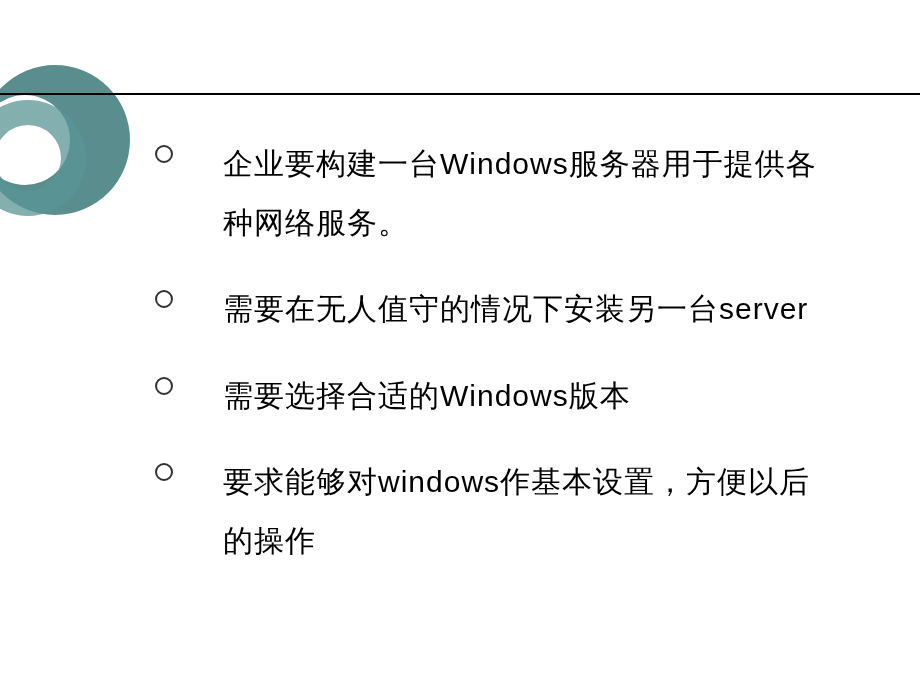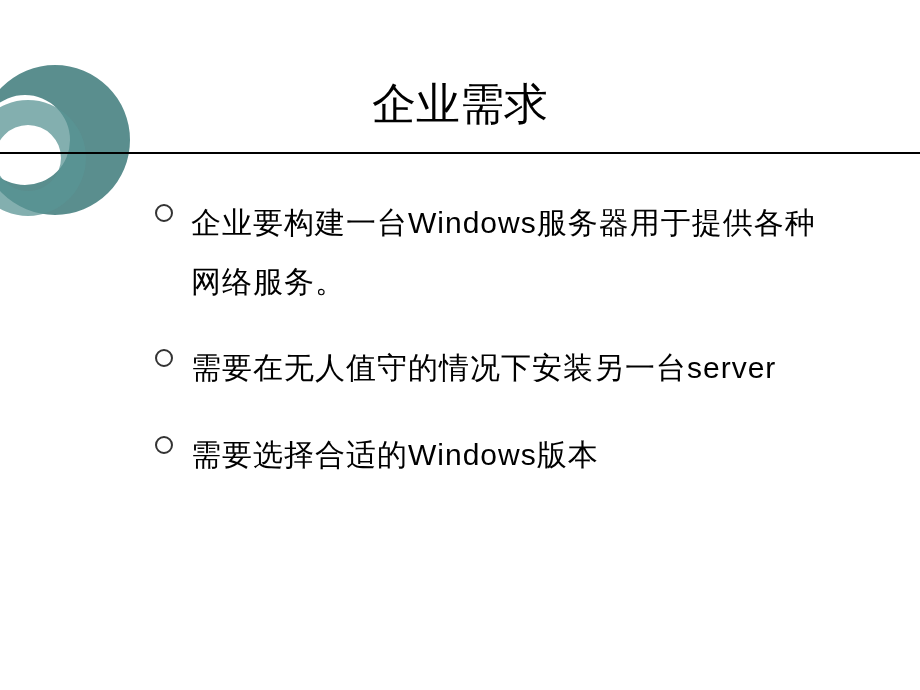--- a/index.html
+++ b/index.html
@@ -50,20 +50,21 @@
     .content {
       position: relative;
       z-index: 2;
       padding: 40px 80px 0 155px;
     }
     
     .bullet-item {
       display: flex;
       align-items: flex-start;
       margin-bottom: 28px;
+      gap: 32px;
     }
     
     .bullet-icon {
       flex-shrink: 0;
       width: 18px;
       height: 18px;
       border: 2.5px solid #333;
       border-radius: 50%;
       margin-top: 10px;
       margin-right: 18px;
@@ -89,30 +90,33 @@
       </clipPath>
     </defs>
     <g clip-path="url(#leftClip)">
       <path d="M -20,90 A 75,75 0 0,1 130,90 A 75,75 0 0,1 -20,90 Z M -20,90 A 45,45 0 0,0 70,90 A 45,45 0 0,0 -20,90 Z" fill="#3d7a7a" opacity="0.85" fill-rule="evenodd"></path>
       <path d="M 28,50 A 58,58 0 0,1 28,166 A 58,58 0 0,1 28,50 Z M 28,75 A 33,33 0 0,0 28,141 A 33,33 0 0,0 28,75 Z" fill="#5a9494" opacity="0.75" fill-rule="evenodd"></path>
     </g>
   </svg>
 </div>
 
 <div class="title-container">
-  <h1 class="title">企业需求</h1>
   <div class="title-underline"></div>
 </div>
 
 <div class="content">
   <div class="bullet-item">
     <span class="bullet-icon"></span>
     <span class="bullet-text">企业要构建一台Windows服务器用于提供各种网络服务。</span>
   </div>
   <div class="bullet-item">
     <span class="bullet-icon"></span>
     <span class="bullet-text">需要在无人值守的情况下安装另一台server</span>
   </div>
   <div class="bullet-item">
     <span class="bullet-icon"></span>
     <span class="bullet-text">需要选择合适的Windows版本</span>
   </div>
+  <div class="bullet-item">
+    <span class="bullet-icon"></span>
+    <span class="bullet-text">要求能够对windows作基本设置，方便以后的操作</span>
+  </div>
 </div>
 
 </body></html>

